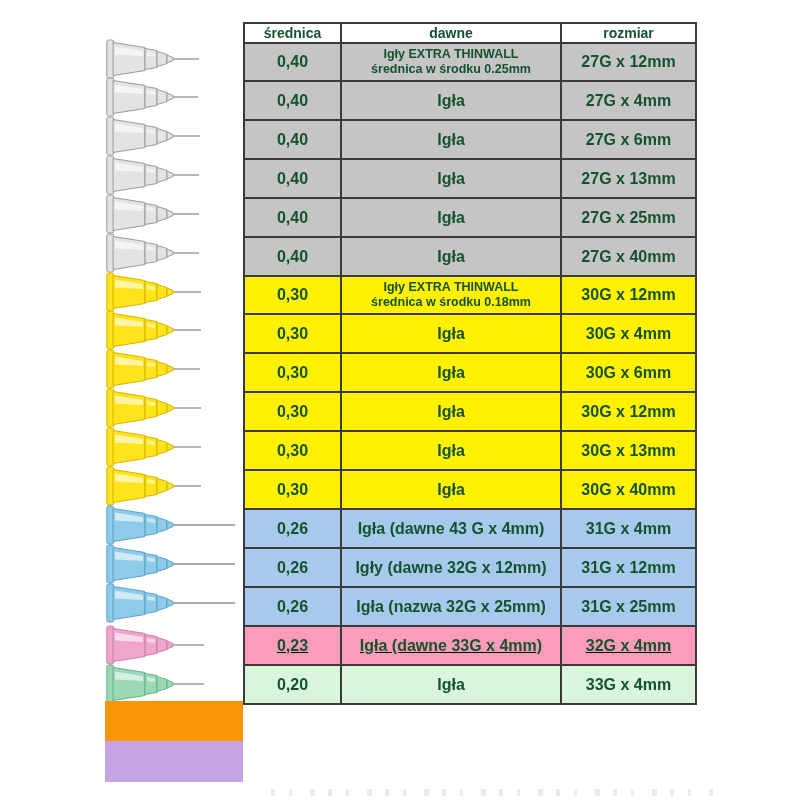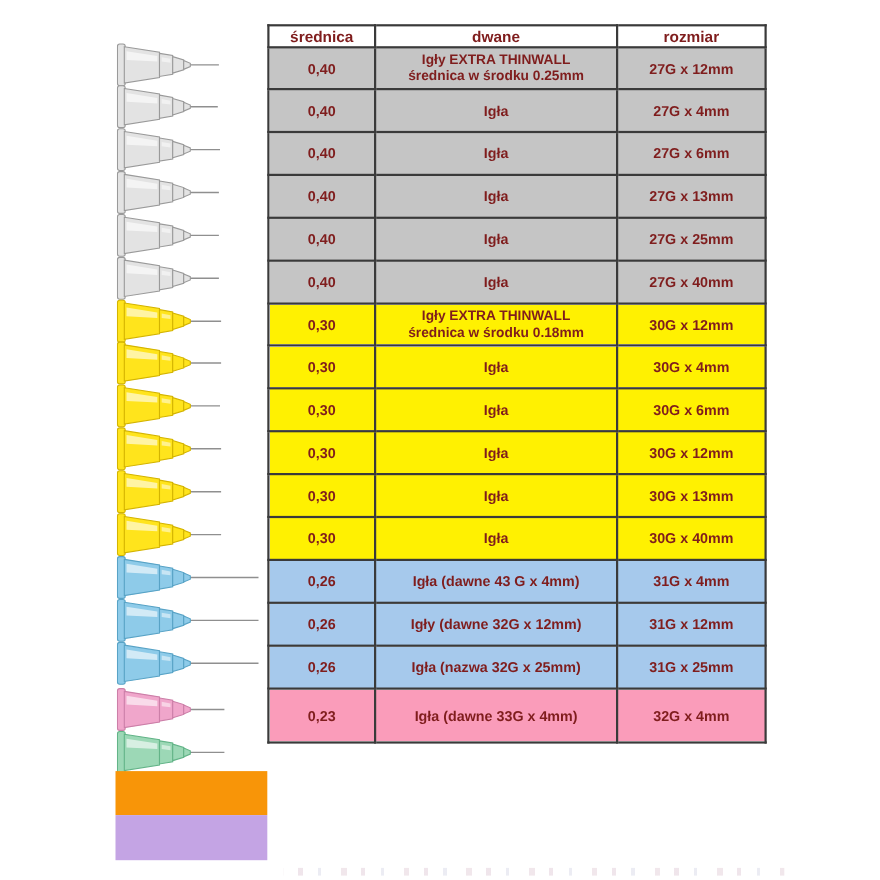--- a/index.html
+++ b/index.html
@@ -9,27 +9,27 @@
   
   table.size-table{
     position:absolute;left:243px;top:22px;width:452px;
     border-collapse:collapse;table-layout:fixed;
     border:2px solid #1c1c1c;
   }
   table.size-table th,
   table.size-table td{
     border:2px solid #3a3a3a;
     text-align:center;vertical-align:middle;
-    font-weight:bold;color:#7f1d1d;
+    font-weight:bold;color:#14532d;
     padding:0;overflow:hidden;
   }
   table.size-table th{
     background:#ffffff;font-size:14px;line-height:1;height:18px;
   }
-  table.size-table td{font-size:13px;}
+  table.size-table td{font-size:16px;}
   td.cell-name.two-line{font-size:12.5px;line-height:1.18;white-space:pre-line;}
   td.cell-name{white-space:pre-line;}
 
   
   .needle{position:absolute;left:106px;height:44px;}
   .needle svg{display:block;}
   .color-block{position:absolute;left:105px;width:138px;}
 
   
   .watermark-remnant{
@@ -257,21 +257,21 @@
 
   <table class="size-table">
     <colgroup>
       <col style="width:97px">
         <col style="width:220px">
         <col style="width:135px">
     </colgroup>
     <thead>
         <tr>
           <th>średnica</th>
-          <th>dwane</th>
+          <th>dawne</th>
           <th>rozmiar</th>
         </tr>
       </thead>
     <tbody id="table-body">
         <tr style="height: 38px; background: rgb(197, 197, 197);">
           <td class="cell-diameter">0,40</td>
           <td class="cell-name two-line">Igły EXTRA THINWALL
 średnica w środku 0.25mm</td>
           <td class="cell-size">27G x 12mm</td>
         </tr>
@@ -339,23 +339,28 @@
         <tr style="height: 39px; background: rgb(166, 201, 236);">
           <td class="cell-diameter">0,26</td>
           <td class="cell-name">Igły (dawne 32G x 12mm)</td>
           <td class="cell-size">31G x 12mm</td>
         </tr>
         <tr style="height: 39px; background: rgb(166, 201, 236);">
           <td class="cell-diameter">0,26</td>
           <td class="cell-name">Igła (nazwa 32G x 25mm)</td>
           <td class="cell-size">31G x 25mm</td>
         </tr>
-        <tr style="height: 49px; background: rgb(250, 156, 186);">
+        <tr style="height: 39px; background: rgb(250, 156, 186); text-decoration: underline;">
           <td class="cell-diameter">0,23</td>
           <td class="cell-name">Igła (dawne 33G x 4mm)</td>
           <td class="cell-size">32G x 4mm</td>
         </tr>
+        <tr style="height: 39px; background: rgb(217, 246, 220);">
+          <td class="cell-diameter">0,20</td>
+          <td class="cell-name">Igła</td>
+          <td class="cell-size">33G x 4mm</td>
+        </tr>
       </tbody>
   </table>
 
   <div class="watermark-remnant"></div>
 
 </div>
 
 </body></html>

